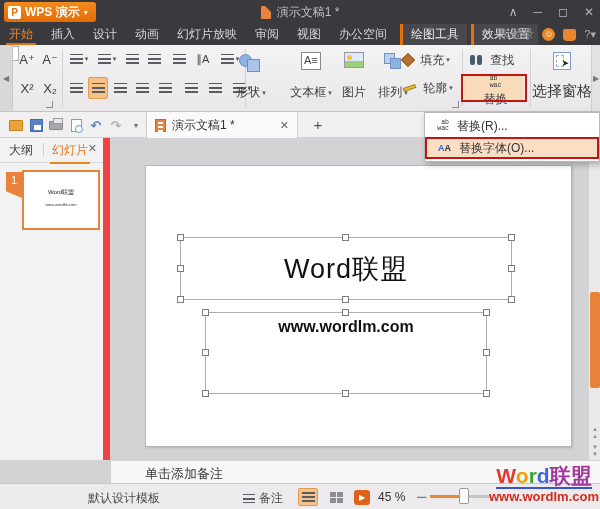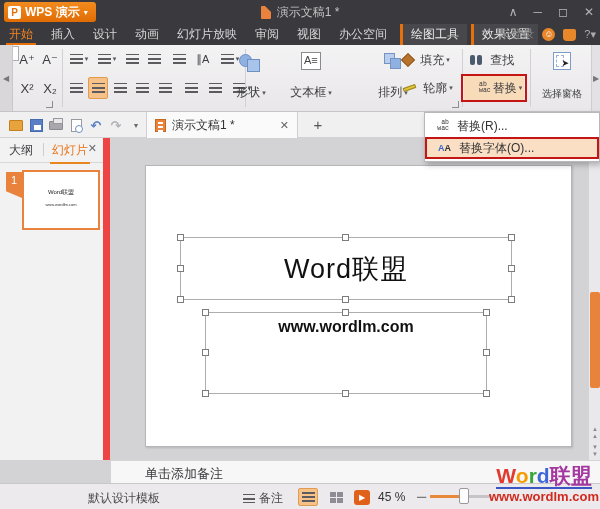--- a/index.html
+++ b/index.html
@@ -256,20 +256,26 @@
         <span class="caret">▾</span>
       </span>
   </div>
   <div class="bigbtn" style="left:288px;width:46px;">
     <span class="i-textbox">A≡</span>
     <span class="lbl">
         <span>文本框</span>
         <span class="caret">▾</span>
       </span>
   </div>
+  <div class="bigbtn" style="left:337px;width:34px;">
+    <span class="i-pic"></span>
+    <span class="lbl">
+        <span>图片</span>
+      </span>
+  </div>
   <div class="bigbtn" style="left:373px;width:40px;">
     <span class="i-arrange">
         <span class="a1"></span>
         <span class="a2"></span>
       </span>
     <span class="lbl">
         <span>排列</span>
         <span class="caret">▾</span>
       </span>
   </div>
@@ -280,34 +286,34 @@
     <span class="i-outline"></span>&nbsp;<span>轮廓</span><span class="caret">▾</span>
   </div>
   <span class="launcher" style="left:452px;top:56px;"></span>
   <div class="rsep" style="left:462px;"></div>
 
   <div class="rbtn" style="left:466px;top:5px;width:58px;height:20px;justify-content:flex-start;padding-left:3px;">
     <span class="i-find">
         <i></i>
       </span>&nbsp;<span>查找</span>
   </div>
-  <div class="rbtn" style="left:464px;top:31px;width:60px;height:24px;background:#f8dcba;justify-content:flex-start;padding-left:15px;">
+  <div class="rbtn" style="left:464px;top:31px;width:60px;height:24px;background:#f8dcba;justify-content:flex-start;padding-left:3px;flex-direction:column;">
     <span class="i-replace"><span>ab</span><br><span>wac</span></span>
     <span>替换</span>
       <span class="caret">▾</span>
   </div>
   <div class="red-box" style="left:461px;top:29px;width:66px;height:28px;"></div>
   <div class="rsep" style="left:530px;"></div>
 
   <div class="bigbtn" style="left:534px;width:56px;">
     <span class="i-selpane">
         <i></i>
         <b>➤</b>
       </span>
-    <span class="lbl" style="font-size:10px;">
+    <span class="lbl" style="font-size:15px;">
         <span>选择窗格</span>
       </span>
   </div>
   <div class="rib-strip-r">▶</div>
 </div>
 
 <div id="replace-menu">
   <div class="mi">
     <span class="mico i-replace"><span>ab</span><br><span>wac</span></span>
     <span>替换(R)...</span>

